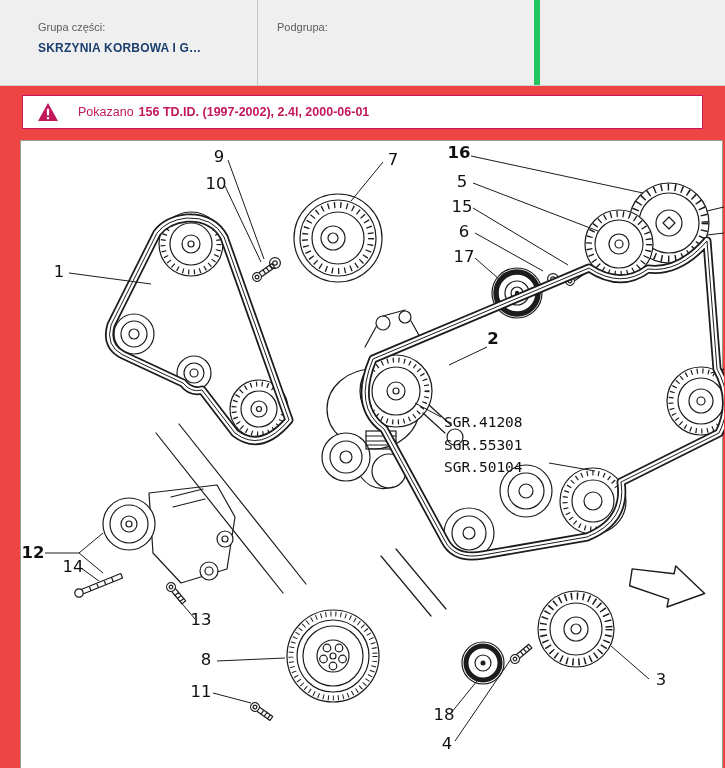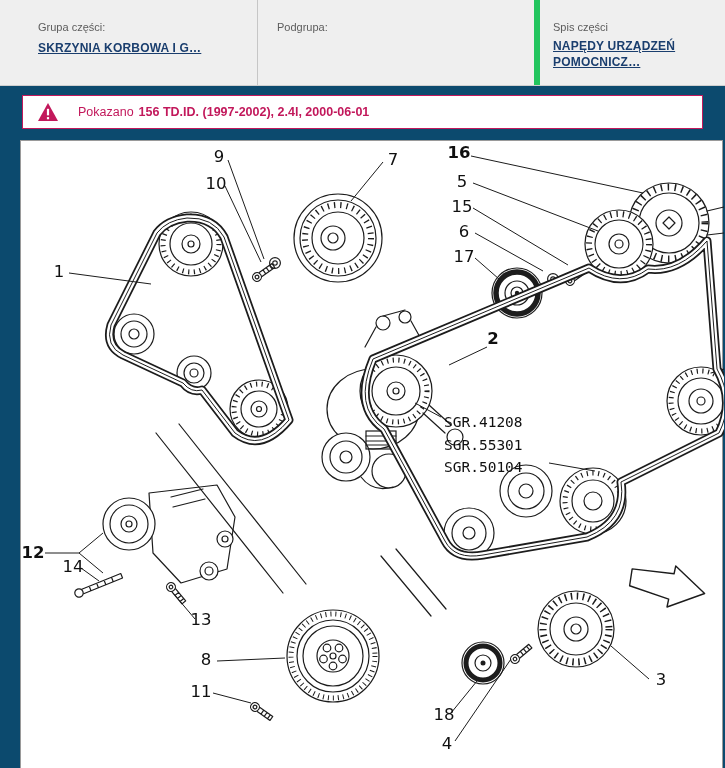--- a/index.html
+++ b/index.html
@@ -1,30 +1,30 @@
 <!DOCTYPE html>
 <html style="--accent: #c2185b; --link: #1a3e6e; --header_bg: #efefef; --line: #1c1c1c;"><head>
 <meta charset="utf-8">
 <style>
   * { margin:0; padding:0; box-sizing:border-box; }
   html,body { width:725px; height:768px; overflow:hidden; background:#fff;
               font-family:"Liberation Sans", sans-serif; }
-  .page { position:relative; width:725px; height:768px; background:#0c4a6e; }
+  .page { position:relative; width:725px; height:768px; background:#ef4444; }
 
   
   .header { position:absolute; top:0; left:0; width:725px; height:86px;
             background:var(--header_bg,#efefef); border-bottom:1px solid #cfcfcf;
             display:flex; }
   .hcol { padding-top:21px; height:100%; }
   .c1 { width:258px; padding-left:38px; border-right:1px solid #c6c6c6; }
   .c2 { width:282px; padding-left:19px; border-right:6px solid #22c55e; }
   .c3 { flex:1; padding-left:13px; padding-right:8px; }
   .hlabel { font-size:11px; color:#5c5c5c; margin-bottom:5px; }
   .hlink { font-size:12px; font-weight:bold; color:var(--link,#1a3e6e);
-           text-decoration:underline; line-height:1.35; letter-spacing:.2px;
+           line-height:1.35; letter-spacing:.2px;
            display:inline-block; cursor:pointer; }
 
   
   .warnbar { position:absolute; top:95px; left:22px; width:681px; height:34px;
              background:#fff; border:1px solid var(--accent,#c2185b);
              display:flex; align-items:center; padding-left:14px; }
   .warnicon { width:22px; height:20px; flex:0 0 auto; }
   .warntext { margin-left:19px; font-size:12.5px; color:var(--accent,#c2185b); }
   .warntext span { margin-right:5px; }
   .warntext b { font-weight:bold; }
@@ -52,24 +52,20 @@
 
 <div class="page">
 
   <header class="header">
     <div class="hcol c1">
       <div class="hlabel">Grupa części:</div>
       <a class="hlink">SKRZYNIA KORBOWA I G…</a>
     </div>
     <div class="hcol c2">
       <div class="hlabel">Podgrupa:</div>
-    </div>
-    <div class="hcol c3">
-      <div class="hlabel">Spis części</div>
-      <a class="hlink">NAPĘDY URZĄDZEŃ POMOCNICZ…</a>
     </div>
   </header>
 
   <div class="warnbar">
     <svg class="warnicon" viewBox="0 0 24 22">
       <path d="M12 1 L23 21 L1 21 Z" fill="#c2185b"></path>
       <rect x="10.8" y="7.5" width="2.4" height="7.2" fill="#fff"></rect>
       <rect x="10.8" y="16.6" width="2.4" height="2.4" fill="#fff"></rect>
     </svg>
     <div class="warntext">

